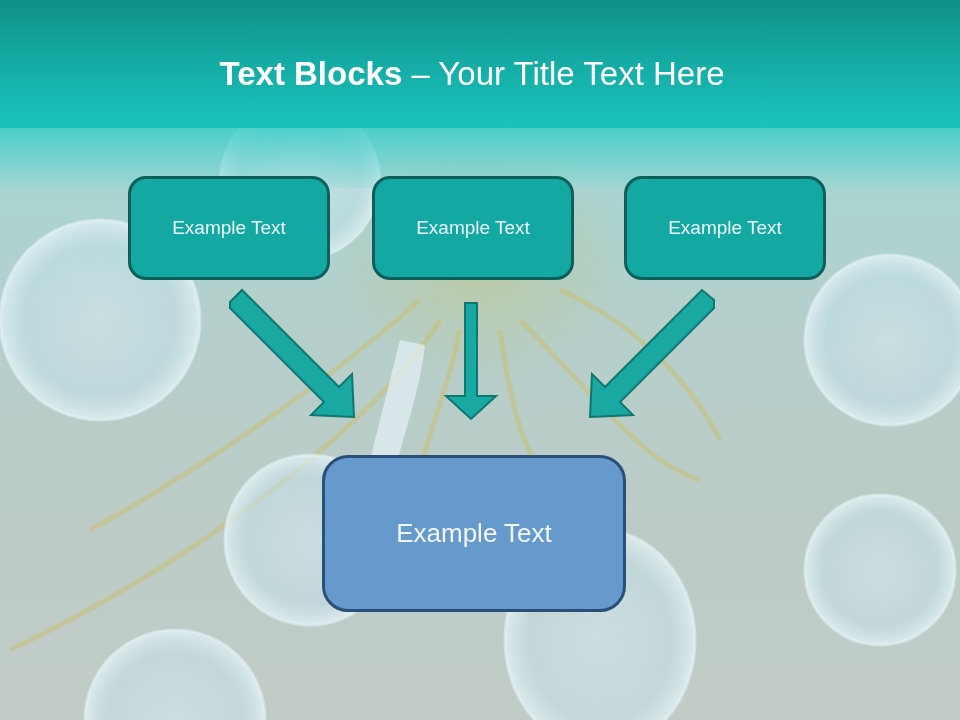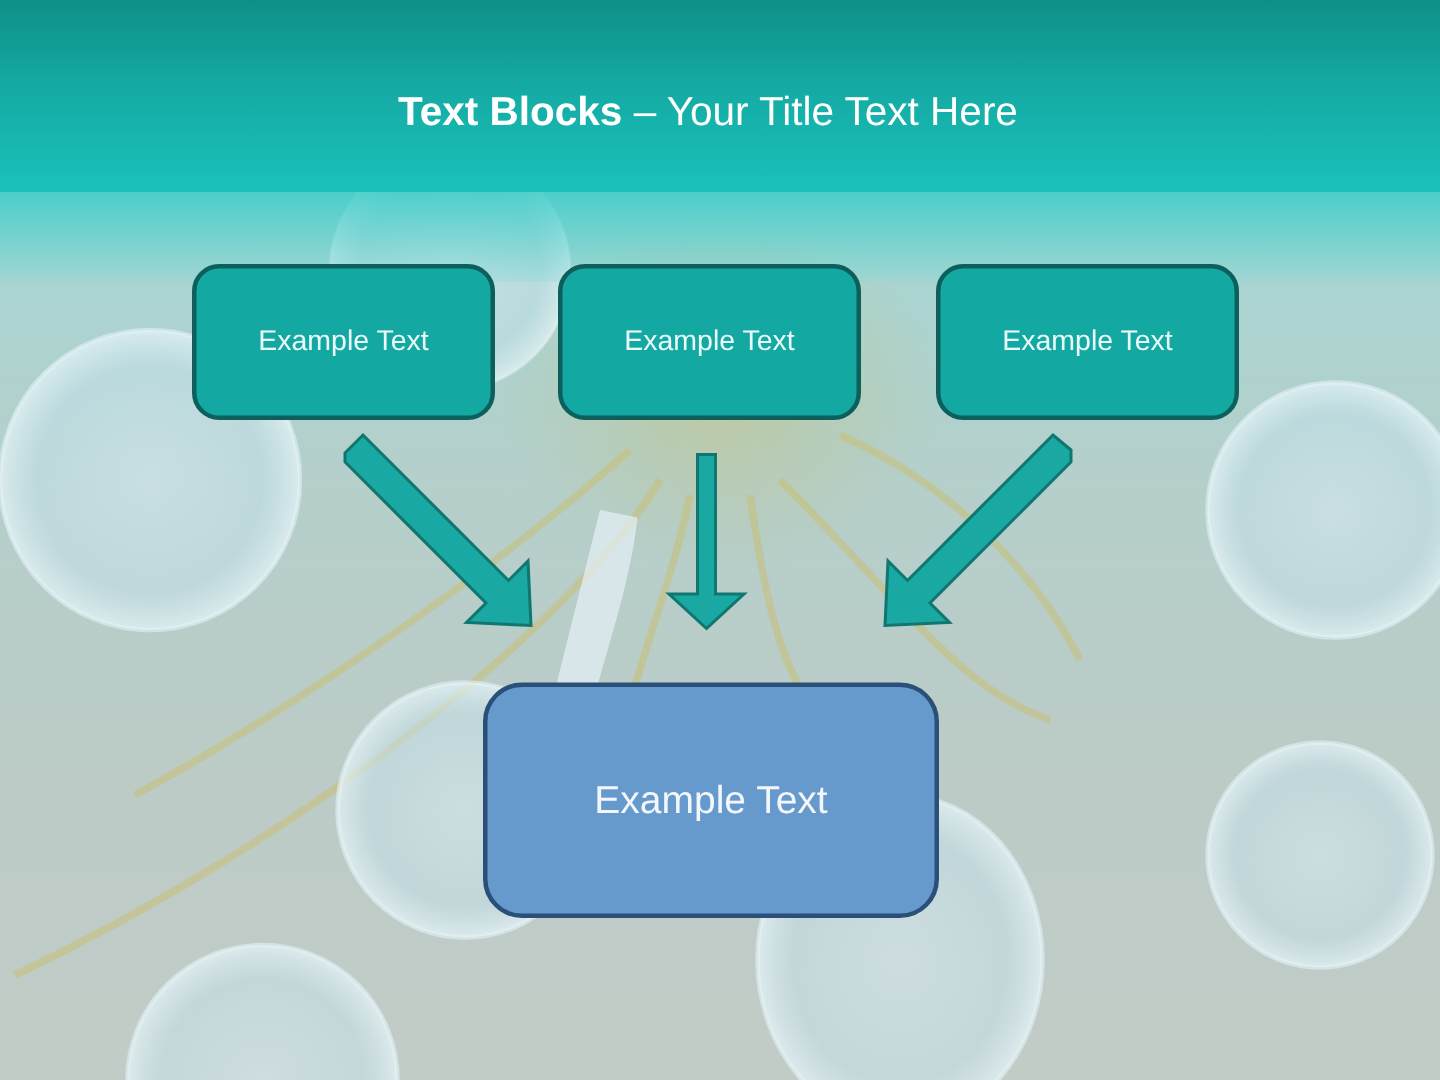--- a/index.html
+++ b/index.html
@@ -12,21 +12,21 @@
       position: absolute; left: 0; top: 0; width: 960px; height: 128px;
       background: linear-gradient(180deg, #0f8f88 0%, #14aaa3 45%, #1ac2bc 100%);
     }
     .header-fade {
       position: absolute; left: 0; top: 128px; width: 960px; height: 60px;
       background: linear-gradient(180deg, rgba(60,205,200,0.85) 0%, rgba(140,215,212,0.3) 100%);
     }
     .bg-art { position: absolute; left: 0; top: 0; width: 960px; height: 720px; }
     .title {
       position: absolute; left: 0; top: 52px; width: 944px; text-align: center;
-      color: #ffffff; font-size: 27px; line-height: 44px;
+      color: #ffffff; font-size: 33px; line-height: 44px;
     }
     .title .bold { font-weight: bold; }
     .box {
       position: absolute; box-sizing: border-box; display: flex; align-items: center; justify-content: center;
       color: #eafaf9; text-align: left;
     }
     .box-top {
       height: 104px; top: 176px; width: 202px;
       background: #14a8a3; border: 3px solid #0d5f5b; border-radius: 18px; font-size: 19px;
     }

